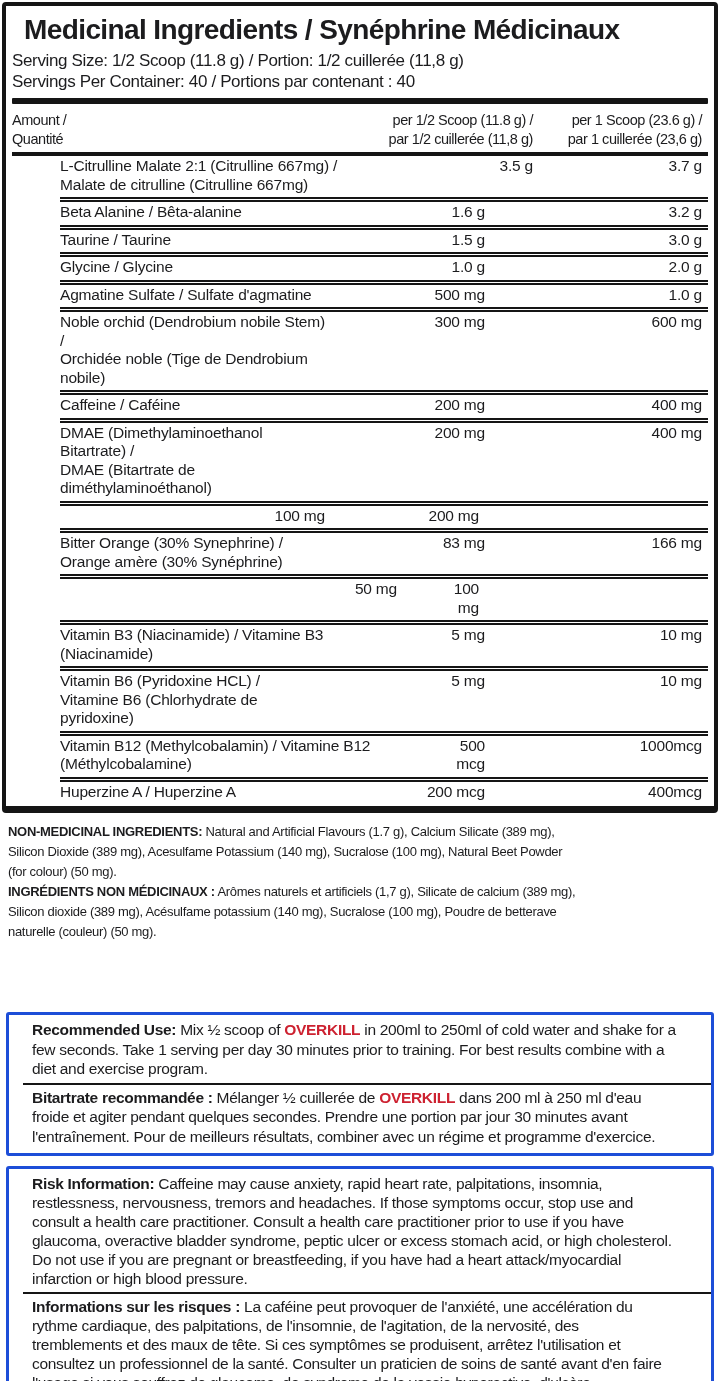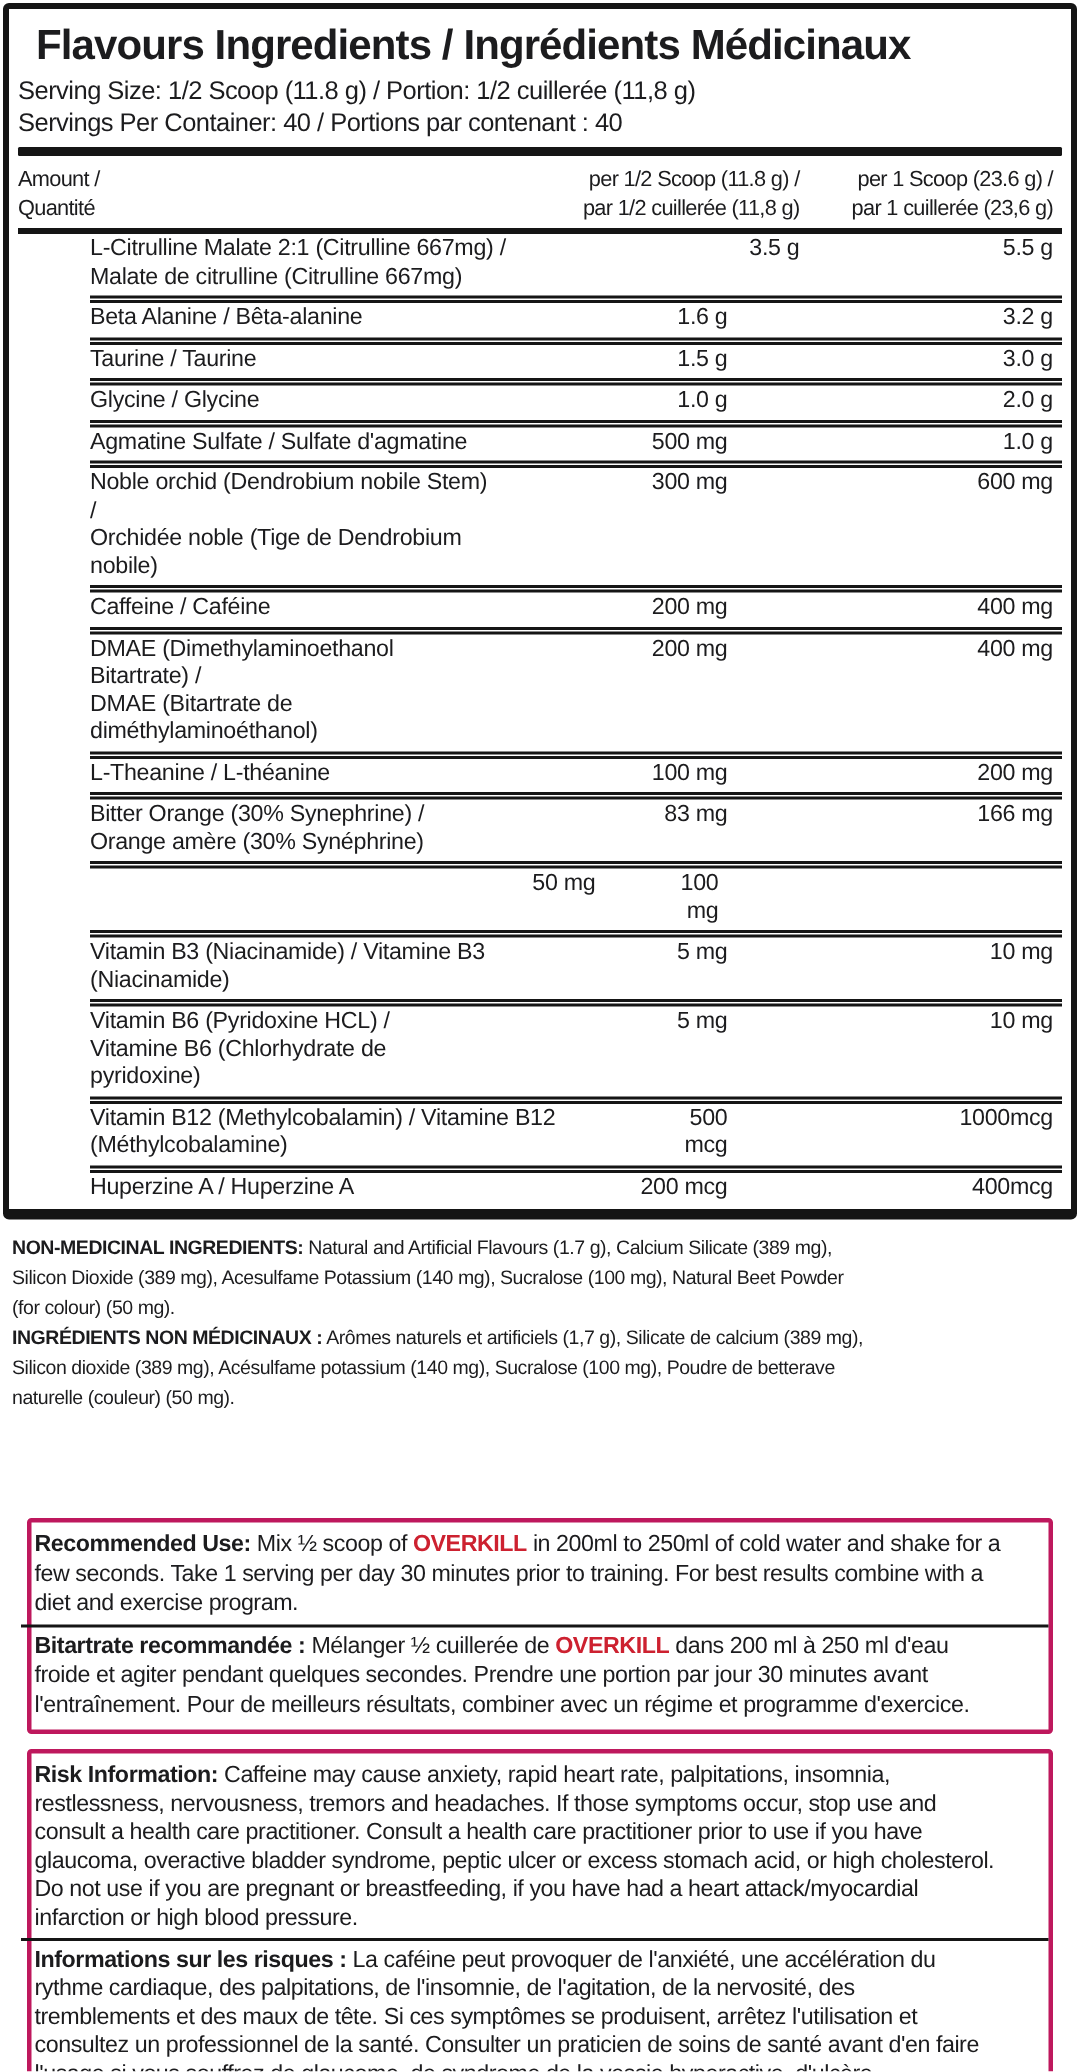--- a/index.html
+++ b/index.html
@@ -38,56 +38,56 @@
   .row.wide { grid-template-columns:1fr 40px 175px; }
   .row + .row { border-top:5px double #151515;gap:48px; }
   .row .name { white-space:pre-line; }
   .row .val { text-align:right; }
   
   .nonmed { margin:9px 2px 0 2px; padding:0 6px; font-size:13px; line-height:20px; letter-spacing:-0.3px; }
   .nonmed p { margin:0; white-space:pre-line; }
   .lead { font-weight:700; }
   
   .box {
-    margin:0 18px; border:3px solid #be185d; border-radius:3px;
-    padding:5px 9px 7px 2px;
+    margin:0 6px; border:3px solid #1d4ed8; border-radius:3px;
+    padding:5px 9px 7px 23px;
     font-size:15.5px; letter-spacing:-0.3px;
   }
   .box p { margin:0; white-space:pre-line; }
   .box-use { margin-top:70px; line-height:19.5px; }
   .box-risk { margin-top:10px; line-height:19px; }
   .divider { height:2px; background:#151515; margin:4px -9px 3px -9px; }
   .brand { font-weight:700; }
 </style>
 </head>
 <body>
 
 <div class="page">
 
   <div class="panel">
-    <div class="panel-title">Flavours Ingredients / Ingrédients Médicinaux</div>
+    <div class="panel-title">Medicinal Ingredients / Synéphrine Médicinaux</div>
     <div class="serving-line">Serving Size: 1/2 Scoop (11.8 g) / Portion: 1/2 cuillerée (11,8 g)</div>
     <div class="serving-line">Servings Per Container: 40 / Portions par contenant : 40</div>
     <div class="thick-bar"></div>
 
     <div class="hdr-row">
       <div class="c1">Amount /
 Quantité</div>
       <div class="c2">per 1/2 Scoop (11.8 g) /
 par 1/2 cuillerée (11,8 g)</div>
       <div class="c3">per 1 Scoop (23.6 g) /
 par 1 cuillerée (23,6 g)</div>
     </div>
     <div class="head-rule"></div>
 
     <div class="row">
       <div class="name">L-Citrulline Malate 2:1 (Citrulline 667mg) /
 Malate de citrulline (Citrulline 667mg)</div>
       <div class="val">3.5 g</div>
-      <div class="val c3">5.5 g</div>
+      <div class="val c3">3.7 g</div>
     </div>
     <div class="row">
       <div class="name">Beta Alanine / Bêta-alanine</div>
       <div class="val">1.6 g</div>
       <div class="val c3">3.2 g</div>
     </div>
     <div class="row">
       <div class="name">Taurine / Taurine</div>
       <div class="val">1.5 g</div>
       <div class="val c3">3.0 g</div>
@@ -113,21 +113,20 @@
       <div class="val">200 mg</div>
       <div class="val c3">400 mg</div>
     </div>
     <div class="row">
       <div class="name">DMAE (Dimethylaminoethanol Bitartrate) /
 DMAE (Bitartrate de diméthylaminoéthanol)</div>
       <div class="val">200 mg</div>
       <div class="val c3">400 mg</div>
     </div>
     <div class="row">
-      <div class="name">L-Theanine / L-théanine</div>
       <div class="val">100 mg</div>
       <div class="val c3">200 mg</div>
     </div>
     <div class="row">
       <div class="name">Bitter Orange (30% Synephrine) /
 Orange amère (30% Synéphrine)</div>
       <div class="val">83 mg</div>
       <div class="val c3">166 mg</div>
     </div>
     <div class="row wide">

